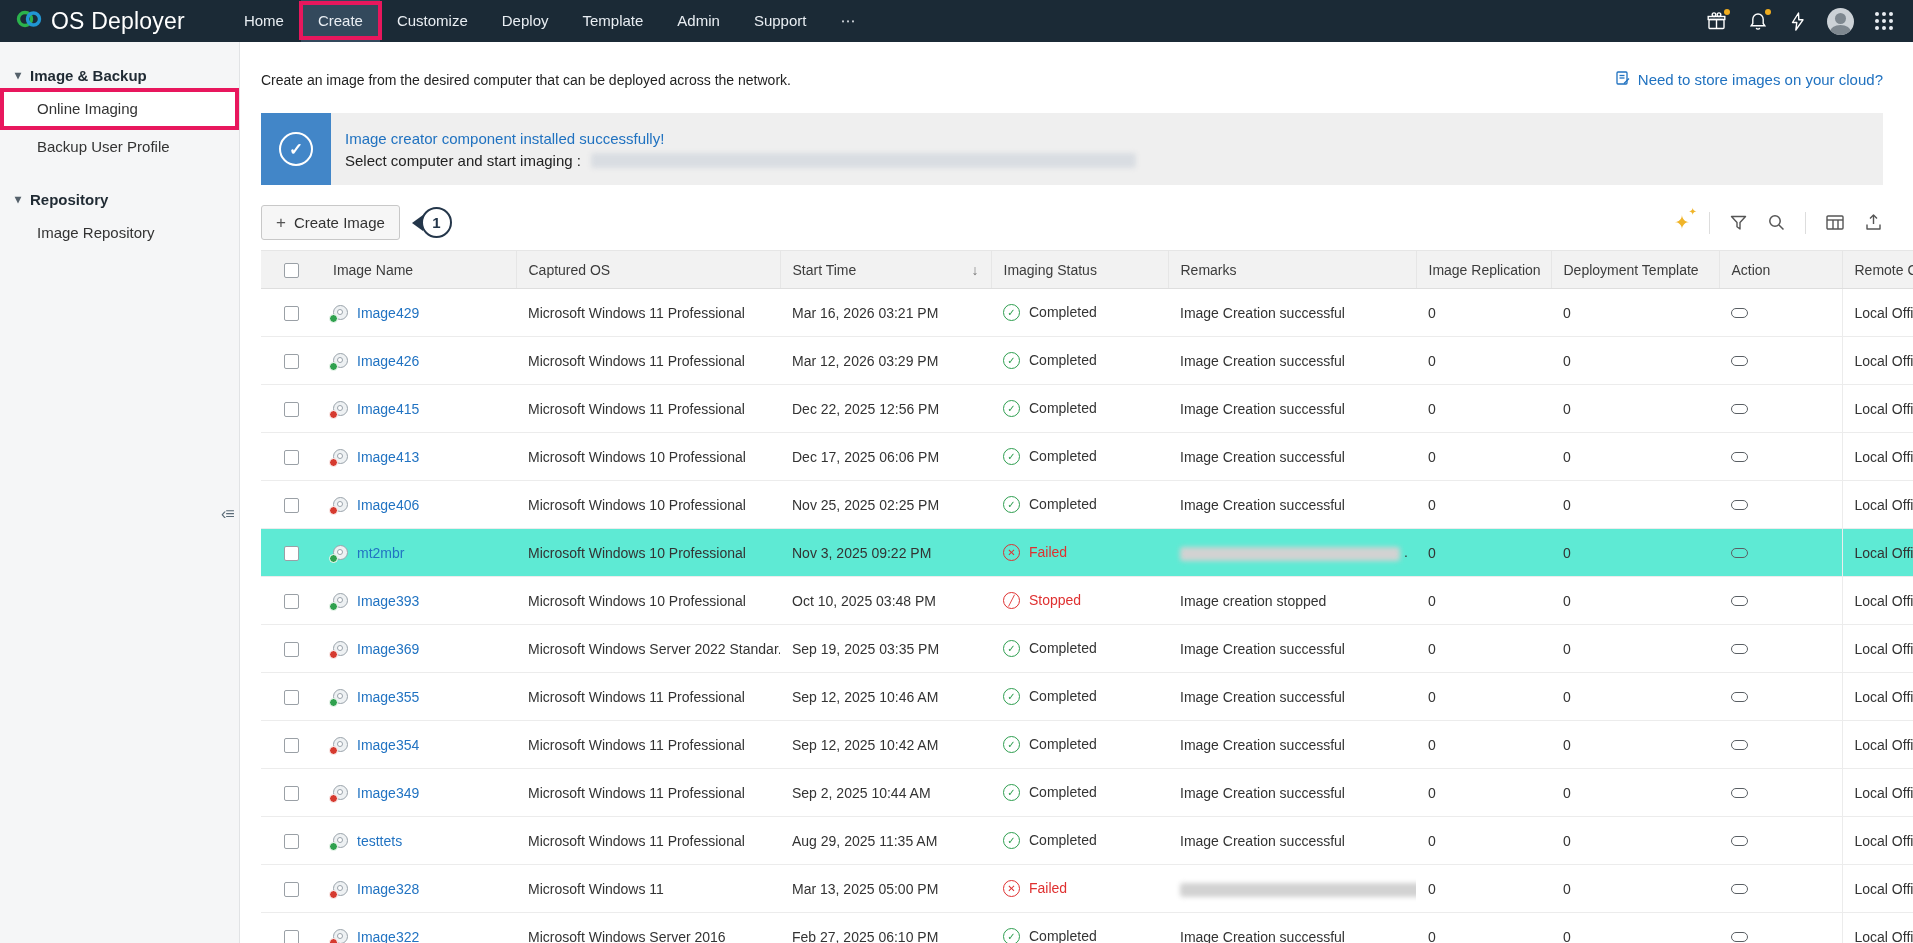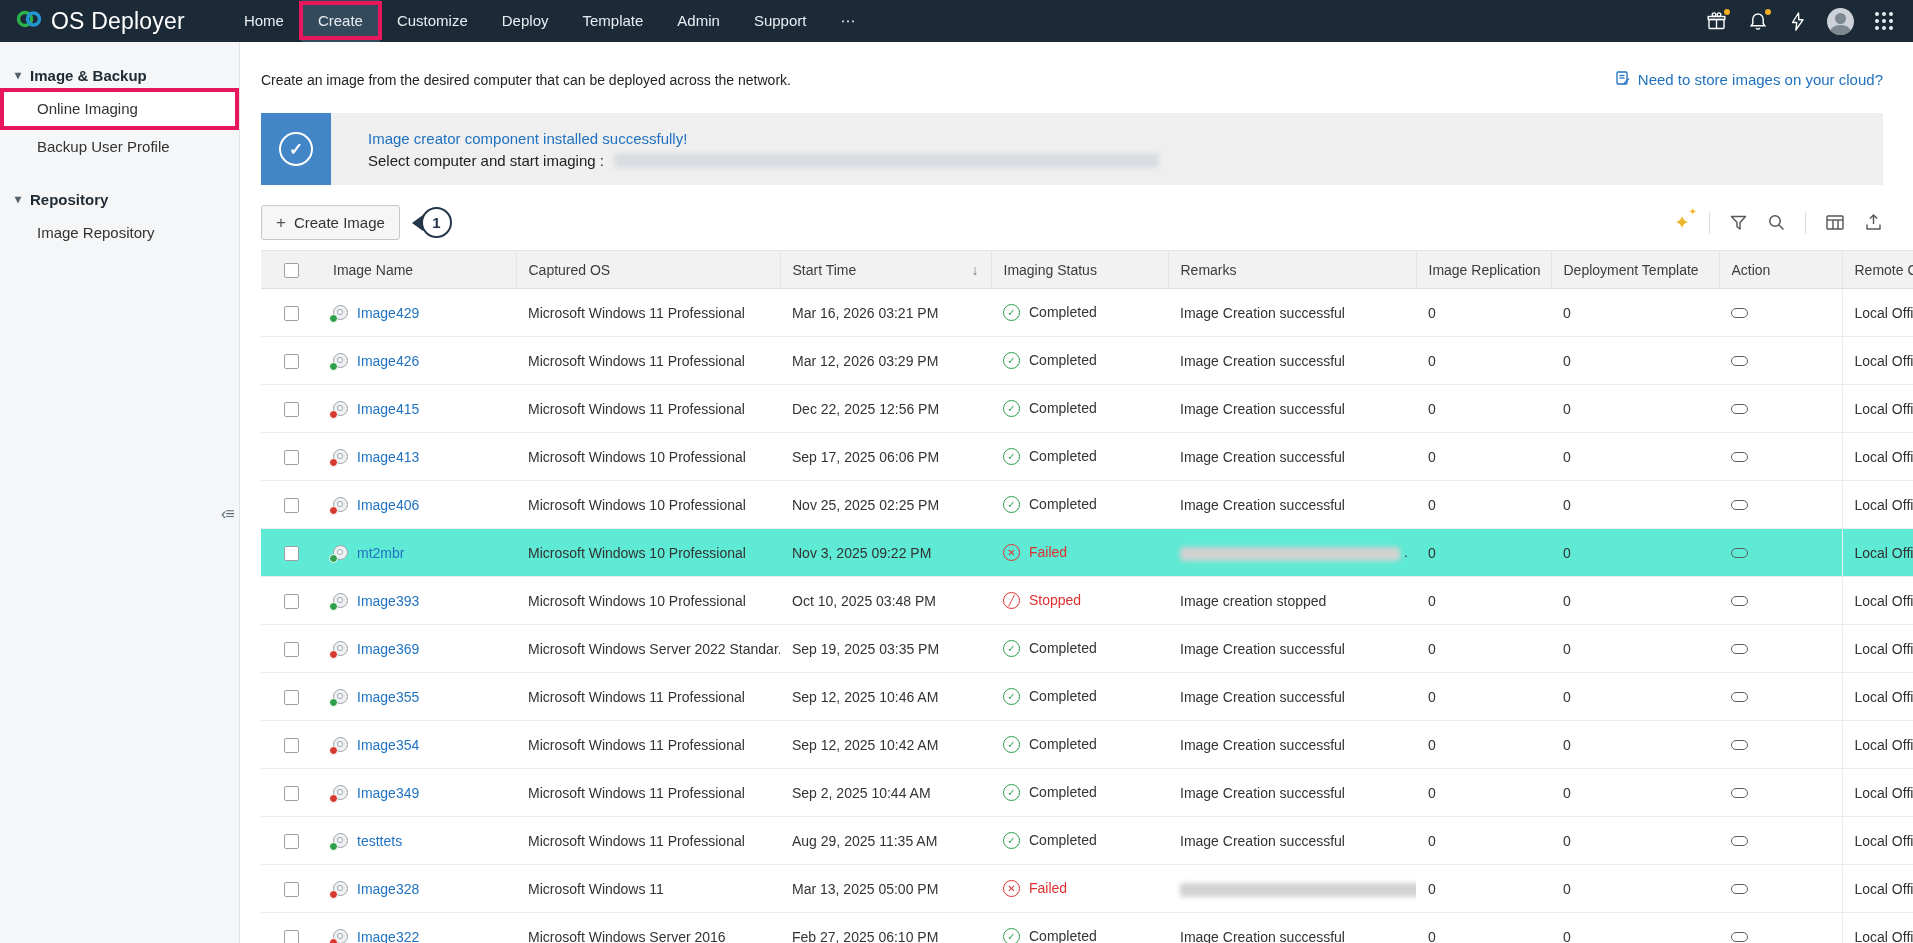--- a/index.html
+++ b/index.html
@@ -47,21 +47,21 @@
   .main{position:absolute;top:42px;left:240px;right:0;bottom:0;overflow:hidden;background:#fff}
   .desc-row{display:flex;justify-content:space-between;align-items:center;padding:28px 30px 0 21px}
   .desc{font-size:14px;color:#222}
   .cloud-link{display:flex;align-items:center;gap:7px;color:#2072c0;font-size:15px;cursor:pointer;white-space:nowrap}
 
   .banner{display:flex;margin:24px 30px 0 21px;height:72px}
   .banner-icon{width:70px;flex:none;background:#4286c8;display:flex;align-items:center;justify-content:center}
   .check-ring{width:34px;height:34px;border:2.5px solid #fff;border-radius:50%;
     display:flex;align-items:center;justify-content:center;color:#fff;font-size:17px;font-weight:bold}
   .banner-body{flex:1;background:#efefef;display:flex;flex-direction:column;justify-content:center;
-    gap:5px;padding-left:37px}
+    gap:5px;padding-left:14px}
   .banner-title{color:#2072c0;font-size:15px}
   .banner-sub{color:#222;font-size:15px;display:flex;align-items:center;gap:10px}
   .blur-pill{display:inline-block;height:15px;border-radius:3px;background:#d9dde2;filter:blur(2.5px)}
   .banner-blur{width:545px}
 
   .toolbar{display:flex;justify-content:space-between;align-items:center;margin:20px 30px 10px 21px}
   .left-group{display:flex;align-items:center}
   .create-btn{display:flex;align-items:center;gap:8px;border:1px solid #c8c8c8;background:#f6f6f6;
     border-radius:3px;padding:8px 14px;font-size:15px;color:#333;cursor:pointer;white-space:nowrap}
   .plus{color:#555;font-size:17px;line-height:1}
@@ -355,21 +355,21 @@
             <td class="c-sel"><input type="checkbox" style=""></td>
             <td>
               <span class="namecell">
                 <span class="disk">
                   <span class="badge red"></span>
                 </span>
                 <span class="name-link">Image413</span>
               </span>
             </td>
             <td>Microsoft Windows 10 Professional</td>
-            <td>Sep 17, 2025 06:06 PM</td>
+            <td>Dec 17, 2025 06:06 PM</td>
             <td><span class="ring completed">✓</span><span class="">Completed</span></td>
             <td>Image Creation successful</td>
             <td>0</td>
             <td>0</td>
             <td><span class="oval"></span></td>
             <td>Local Office</td>
           </tr>
           <tr>
             <td class="c-sel"><input type="checkbox" style=""></td>
             <td>

